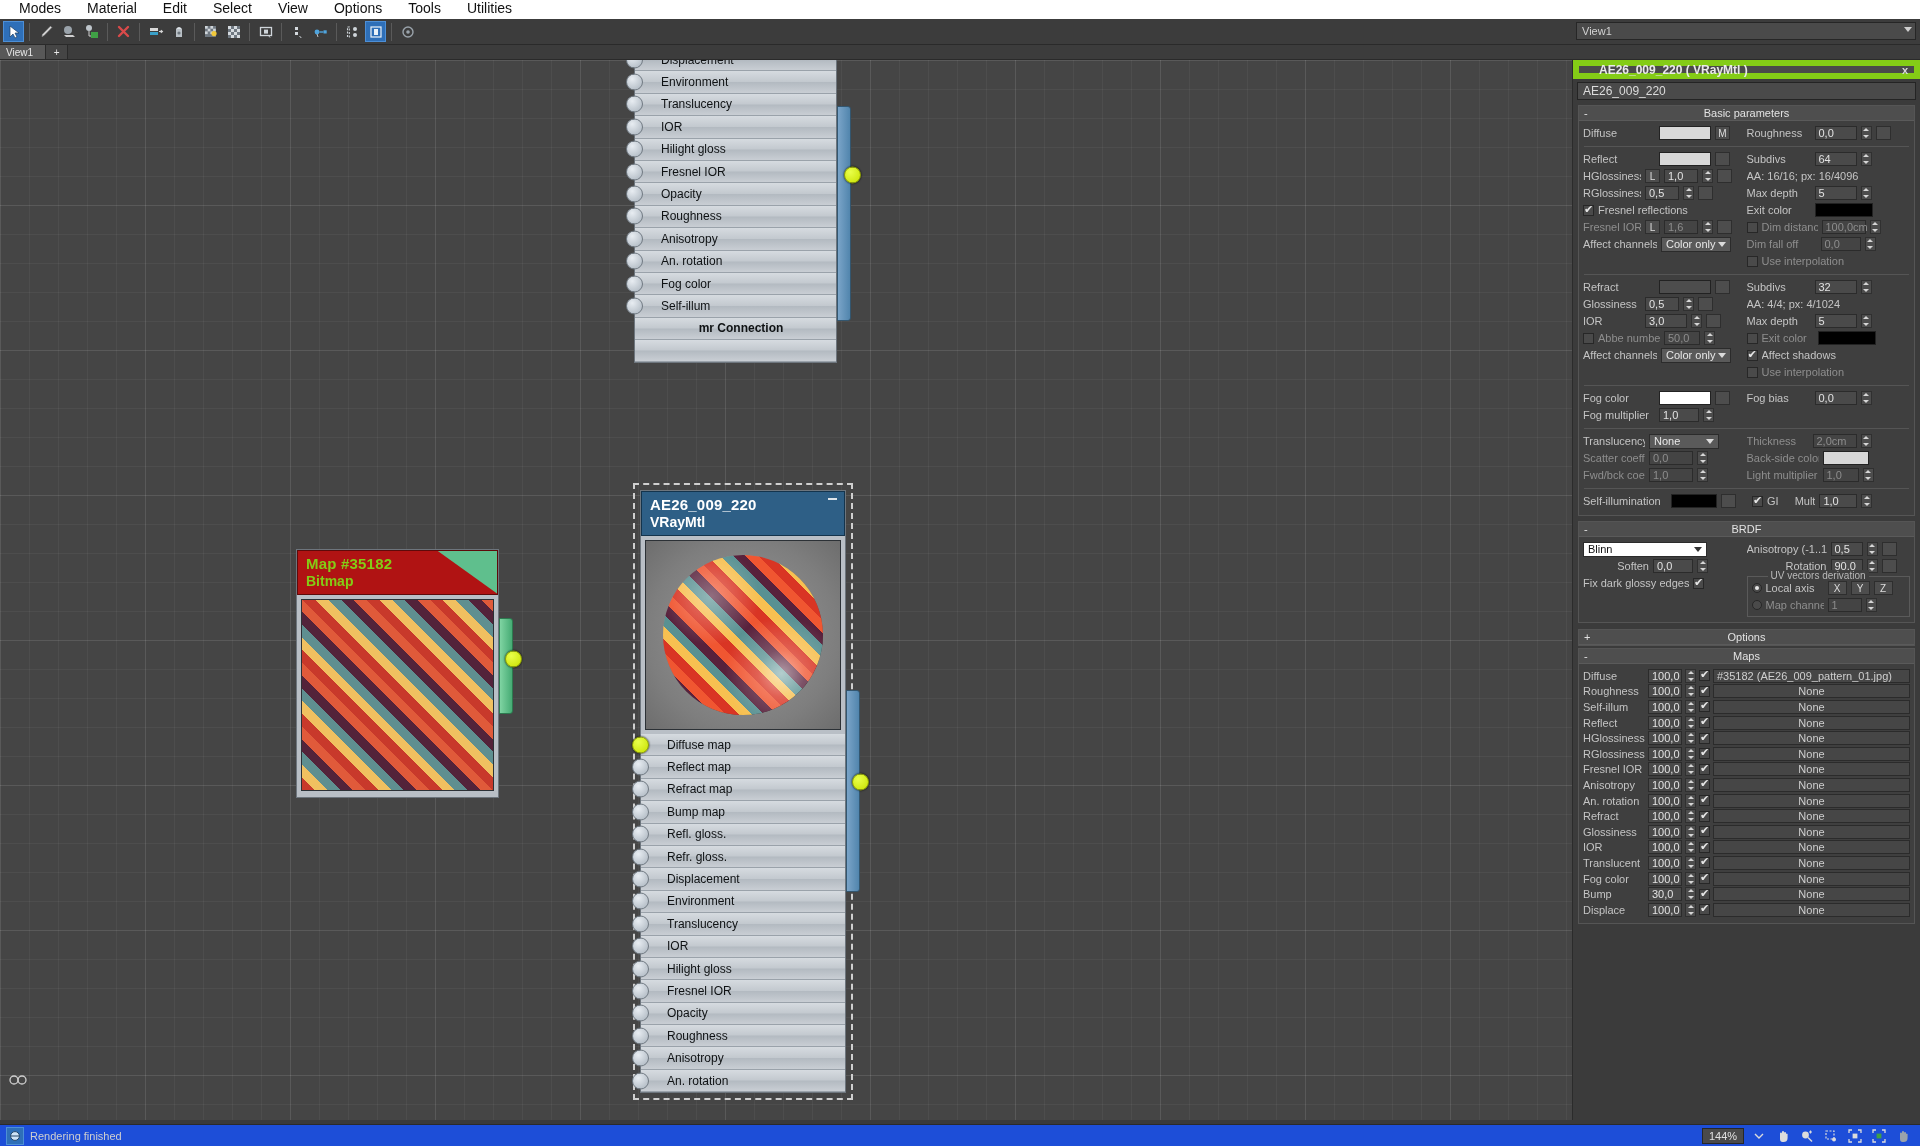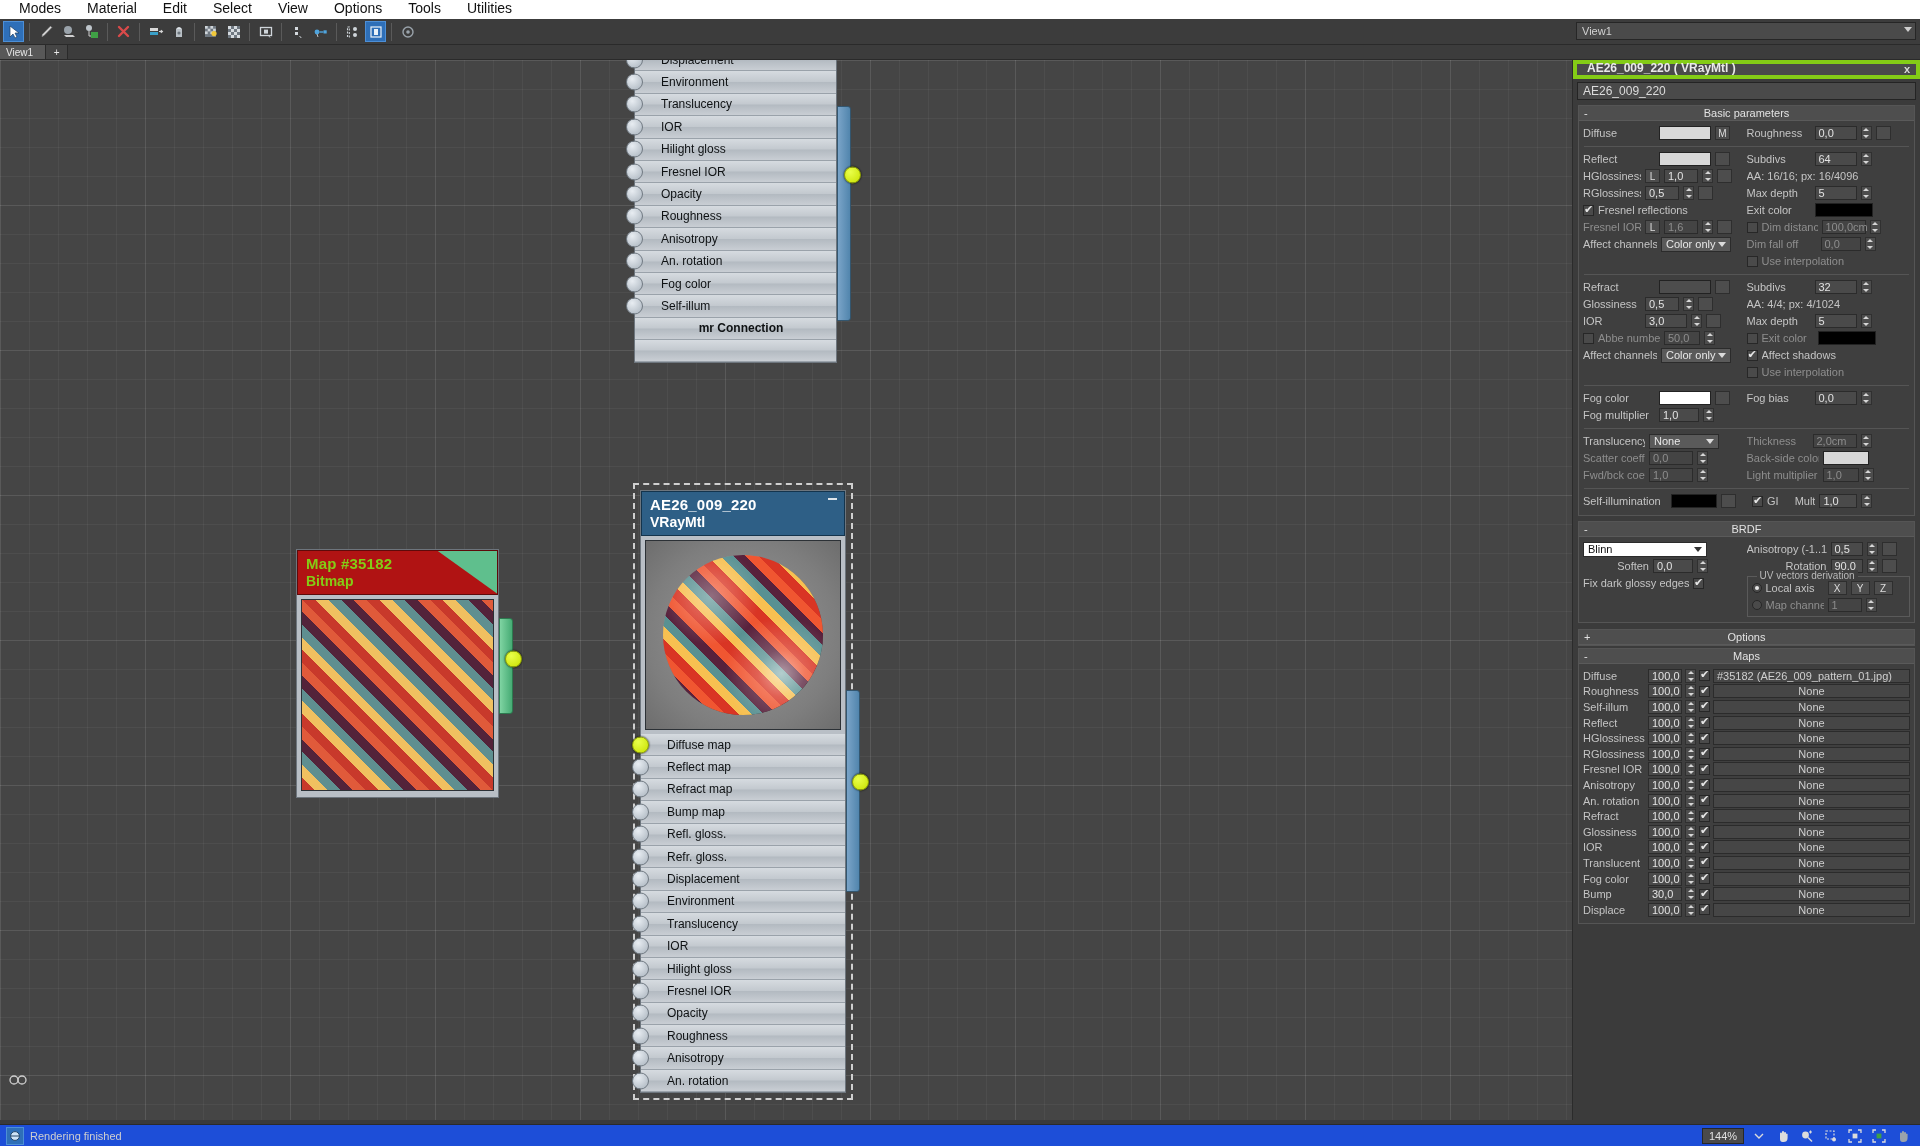--- a/index.html
+++ b/index.html
@@ -112,22 +112,22 @@
      background:radial-gradient(circle at 74% 74%, rgba(255,255,255,.55) 0%,
         rgba(255,255,255,.22) 14%, rgba(255,255,255,0) 34%),
         radial-gradient(circle at 30% 26%, rgba(255,255,255,.35) 0%,
         rgba(255,255,255,0) 30%); }
 
   svg.wires { position:absolute; inset:0; pointer-events:none; }
 
   
   #panel { position:absolute; right:0; top:0; bottom:0; width:348px;
      background:#3b3b3b; border-left:1px solid #2b2b2b; }
-  #panel-title { height:19px; background:#4a4a4a; border:4px solid #84cc16;
-     display:flex; align-items:flex-end; padding:0 10px; position:relative;
+  #panel-title { height:19px; background:#4a4a4a; border:6px solid #84cc16;
+     display:flex; align-items:center; padding:0 20px; position:relative;
      font-size:12px; font-weight:bold; color:#eaeaea; }
   #panel-title .x { position:absolute; right:6px; font-size:11px; color:#d9d9d9; }
   #namefield { margin:3px 4px 0 4px; height:18px; background:#4a4a4a;
      border:1px solid #242424; font-size:12px; color:#dcdcdc;
      display:flex; align-items:center; padding-left:5px; }
 
   .rollout { margin:5px 5px 0 5px; border:1px solid #555; background:#3f3f3f; }
   .rollhdr { height:15px; background:#4e4e4e; border-bottom:1px solid #5a5a5a;
      display:flex; align-items:center; justify-content:center;
      font-size:11px; color:#e2e2e2; position:relative; }
@@ -166,21 +166,21 @@
      width:4px;height:4px;border-radius:50%;background:#e6e6e6; }
   .sel2 { height:15px; background:#5a5a5a; border:1px solid #2b2b2b;
      font-size:11px; color:#e8e8e8; display:flex; align-items:center;
      padding-left:4px; position:relative; }
   .sel2 .cv { position:absolute; right:4px; top:4px; width:0;height:0;
      border-left:4px solid transparent;border-right:4px solid transparent;
      border-top:5px solid #dcdcdc; }
   .hr { height:1px; background:#555; margin:4px 1px; }
   .fieldset { border:1px solid #5a5a5a; padding:3px 4px 2px 4px;
      margin-top:2px; position:relative; }
-  .fieldset > .lg { position:absolute; top:-7px; left:9px; background:#3f3f3f;
+  .fieldset > .lg { position:absolute; top:-7px; left:20px; background:#3f3f3f;
      padding:0 3px; font-size:10px; color:#b9b9b9; }
   .axbtn { width:19px; height:14px; background:#4d4d4d; border:1px solid #2e2e2e;
      font-size:10px; color:#ddd; display:flex; align-items:center;
      justify-content:center; }
 
   
   .maprow { display:flex; align-items:center; gap:3px; height:15.6px; }
   .maprow .mname { width:62px; font-size:11px; color:#c4c4c4; }
   .maprow .mval { width:34px; }
   .maprow .mslot { flex:1 1 auto; height:14px; background:#464646;

